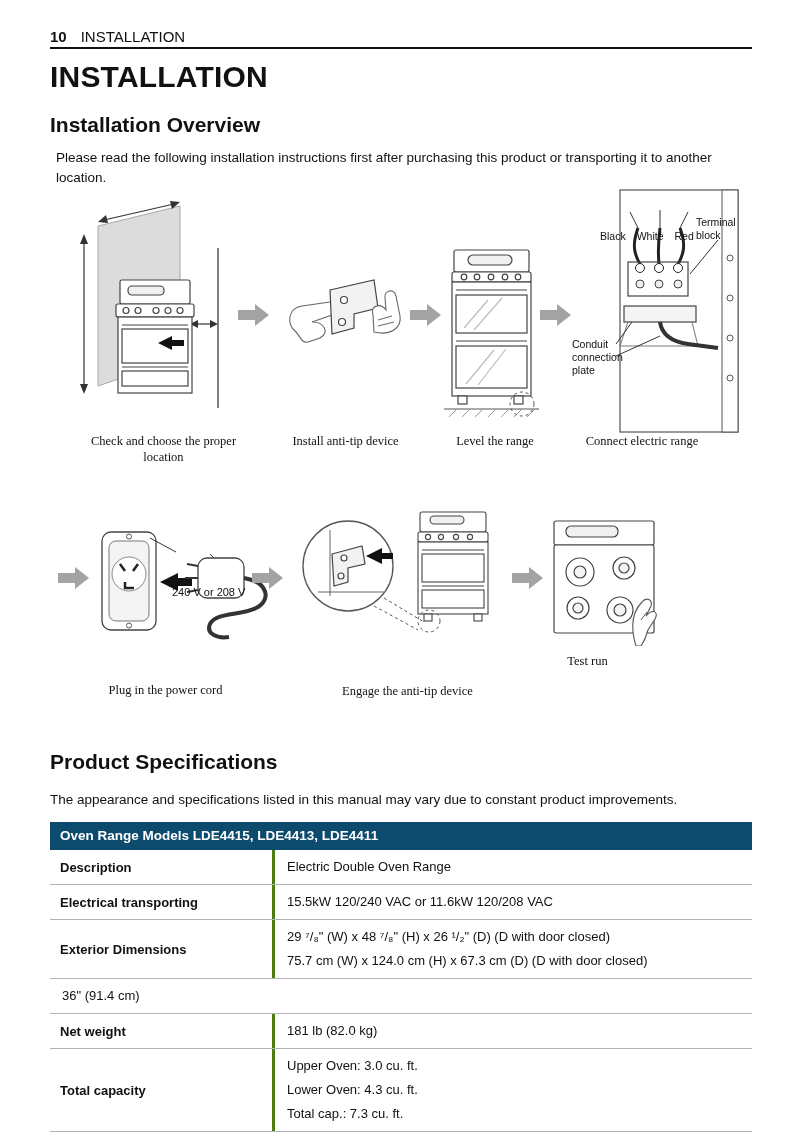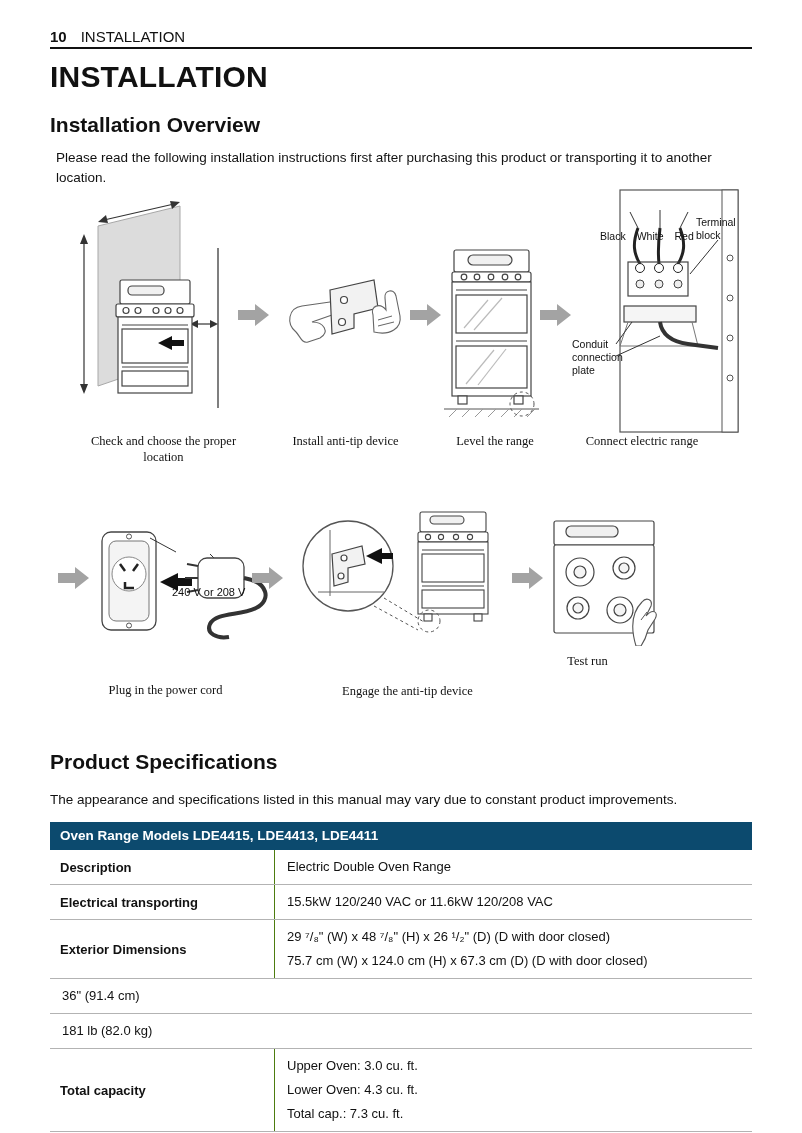--- a/index.html
+++ b/index.html
@@ -19,21 +19,21 @@
   .caption { position:absolute; font-size:12.5px; line-height:1.25; text-align:center; color:#111;font-family:Liberation Serif, serif; }
   .dlabel { position:absolute; font-size:10.5px; line-height:1.25; color:#111; }
   .wires { display:flex; gap:11px;margin-top:34px; }
 
   .ill { position:absolute; }
   .step-arrow { position:absolute; width:32px; height:24px; }
 
   .spec-table { position:absolute; left:50px; top:822px; width:702px; font-size:13px; }
   .spec-head { background:#0c4a6e; color:#fff; font-weight:bold; font-size:13.5px; padding:6px 10px; line-height:16px; }
   .spec-row { display:flex; border-bottom:1px solid #b3b3b3; align-items:stretch; }
-  .spec-label { width:225px; font-weight:bold; padding:6px 10px; border-right:1px solid #4d7c0f; display:flex; align-items:center; }
+  .spec-label { width:225px; font-weight:bold; padding:6px 10px; border-right:3px solid #4d7c0f; display:flex; align-items:center; }
   .spec-value { flex:1; padding:5px 12px; display:flex; flex-direction:column; justify-content:center; }
   .spec-value div { line-height:24px; }
 
   svg { display:block; }
 </style>
 </head>
 <body>
 
 <div class="page">
 
@@ -300,20 +300,21 @@
       </div>
     </div>
 
     <div class="spec-row">
       <div class="spec-value">
         <div>36" (91.4 cm)</div>
       </div>
     </div>
 
     <div class="spec-row">
+      <div class="spec-label">Net weight</div>
       <div class="spec-value">
         <div>181 lb (82.0 kg)</div>
       </div>
     </div>
 
     <div class="spec-row">
       <div class="spec-label">Total capacity</div>
       <div class="spec-value">
         <div>Upper Oven: 3.0 cu. ft.</div>
         <div>Lower Oven: 4.3 cu. ft.</div>

